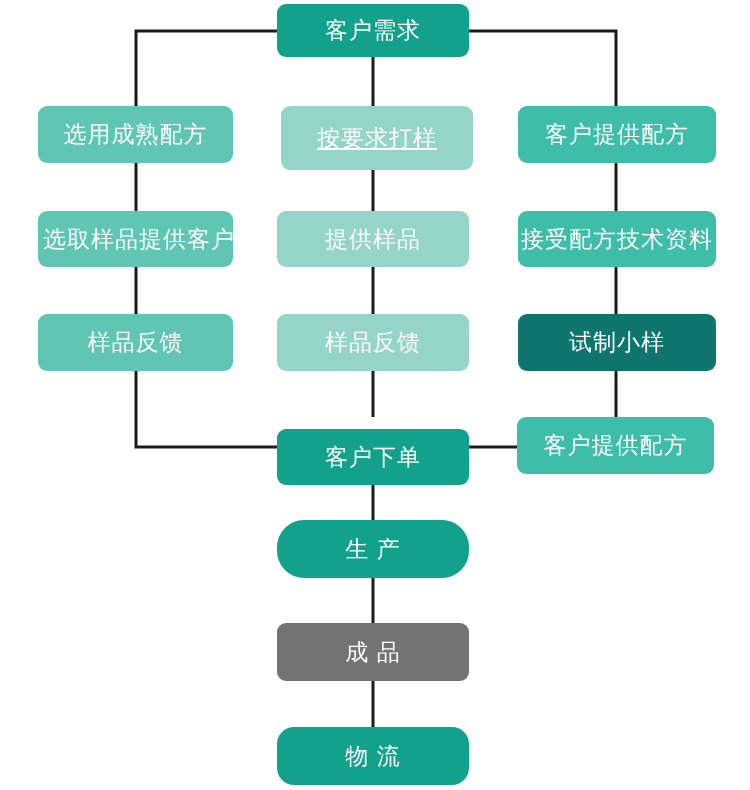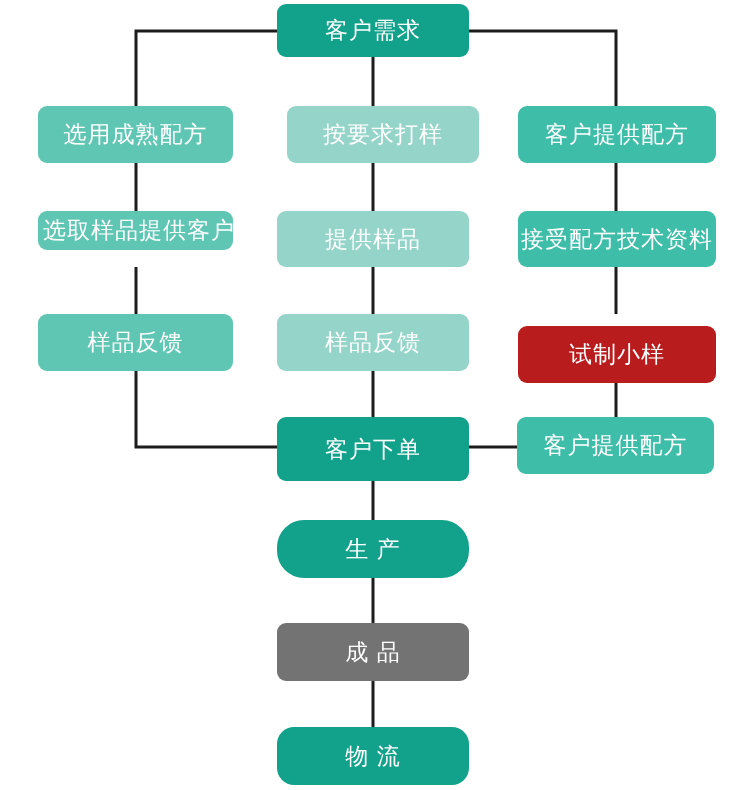--- a/index.html
+++ b/index.html
@@ -33,29 +33,29 @@
     border-radius: 9px;
     color: var(--text, #ffffff);
     font-size: 23px;
     letter-spacing: 1px;
     white-space: nowrap;
     box-sizing: border-box;
     text-align: center;
   }
   .n0  { left: 277px; top: 4px;   width: 192px; height: 53px; }
   .n1  { left: 38px;  top: 106px; width: 195px; height: 57px; }
-  .n2  { left: 287px; top: 106px; width: 192px; height: 57px; }
+  .n2  { left: 281px; top: 106px; width: 192px; height: 64px; text-decoration: underline; }
   .n3  { left: 518px; top: 106px; width: 198px; height: 57px; }
-  .n4  { left: 38px;  top: 211px; width: 195px; height: 39px; padding-left: 7px; }
+  .n4  { left: 38px;  top: 211px; width: 195px; height: 56px; padding-left: 7px; }
   .n5  { left: 277px; top: 211px; width: 192px; height: 56px; }
   .n6  { left: 518px; top: 211px; width: 198px; height: 56px; }
   .n7  { left: 38px;  top: 314px; width: 195px; height: 57px; }
   .n8  { left: 277px; top: 314px; width: 192px; height: 57px; }
   .n9  { left: 518px; top: 314px; width: 198px; height: 57px; }
-  .n10 { left: 277px; top: 417px; width: 192px; height: 64px; }
+  .n10 { left: 277px; top: 429px; width: 192px; height: 56px; }
   .n11 { left: 517px; top: 417px; width: 197px; height: 57px; }
   .n12 { left: 277px; top: 520px; width: 192px; height: 58px; border-radius: 27px; }
   .n13 { left: 277px; top: 623px; width: 192px; height: 58px; }
   .n14 { left: 277px; top: 727px; width: 192px; height: 58px; border-radius: 17px; }
 </style>
 </head>
 <body>
 
 <div class="canvas">
 
@@ -80,20 +80,20 @@
 
   <div class="node n0" style="background: rgb(18, 162, 139);">客户需求</div>
   <div class="node n1" style="background: rgb(95, 198, 179); border-radius: 9px;">选用成熟配方</div>
   <div class="node n2" style="background: rgb(149, 213, 201);">按要求打样</div>
   <div class="node n3" style="background: rgb(62, 189, 168);">客户提供配方</div>
   <div class="node n4" style="background: rgb(95, 198, 179);">选取样品提供客户</div>
   <div class="node n6" style="background: rgb(62, 189, 168);">接受配方技术资料</div>
   <div class="node n5" style="background: rgb(149, 213, 201);">提供样品</div>
   <div class="node n7" style="background: rgb(95, 198, 179);">样品反馈</div>
   <div class="node n8" style="background: rgb(149, 213, 201);">样品反馈</div>
-  <div class="node n9" style="background: #b91c1c; margin-top: 12px;">试制小样</div>
+  <div class="node n9" style="background: #0f766e;">试制小样</div>
   <div class="node n10" style="background: rgb(18, 162, 139);">客户下单</div>
   <div class="node n11" style="background: rgb(62, 189, 168);">客户提供配方</div>
   <div class="node n12" style="background: rgb(18, 162, 139);">生 产</div>
   <div class="node n13" style="background: #737373;">成 品</div>
   <div class="node n14" style="background: rgb(18, 162, 139);">物 流</div>
 
 </div>
 
 </body></html>

